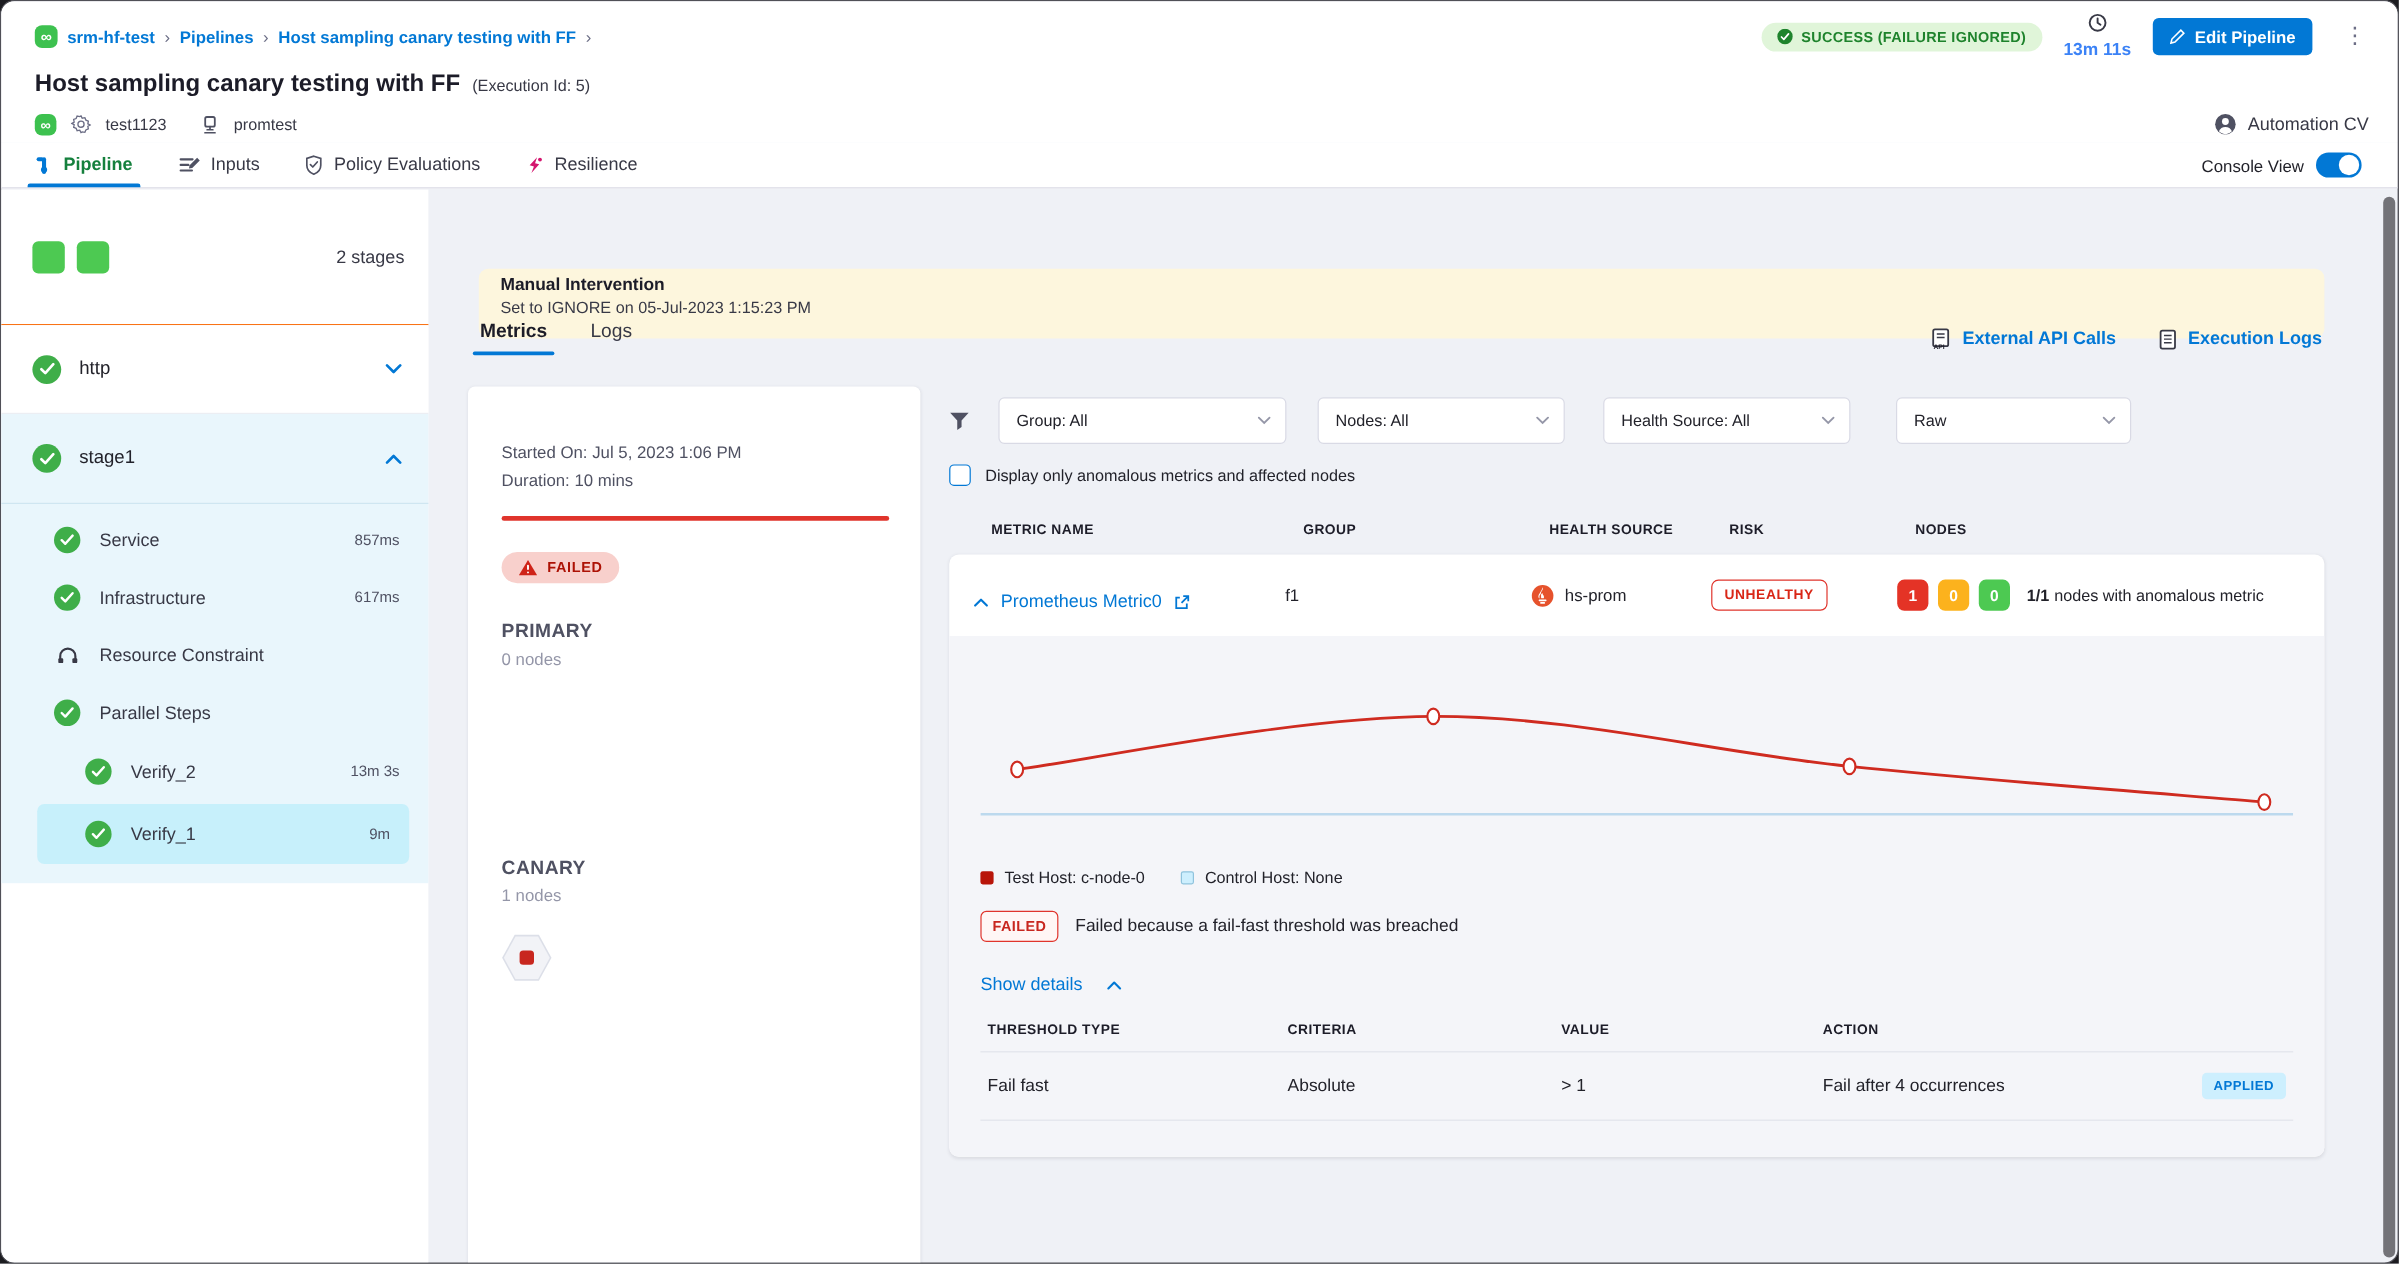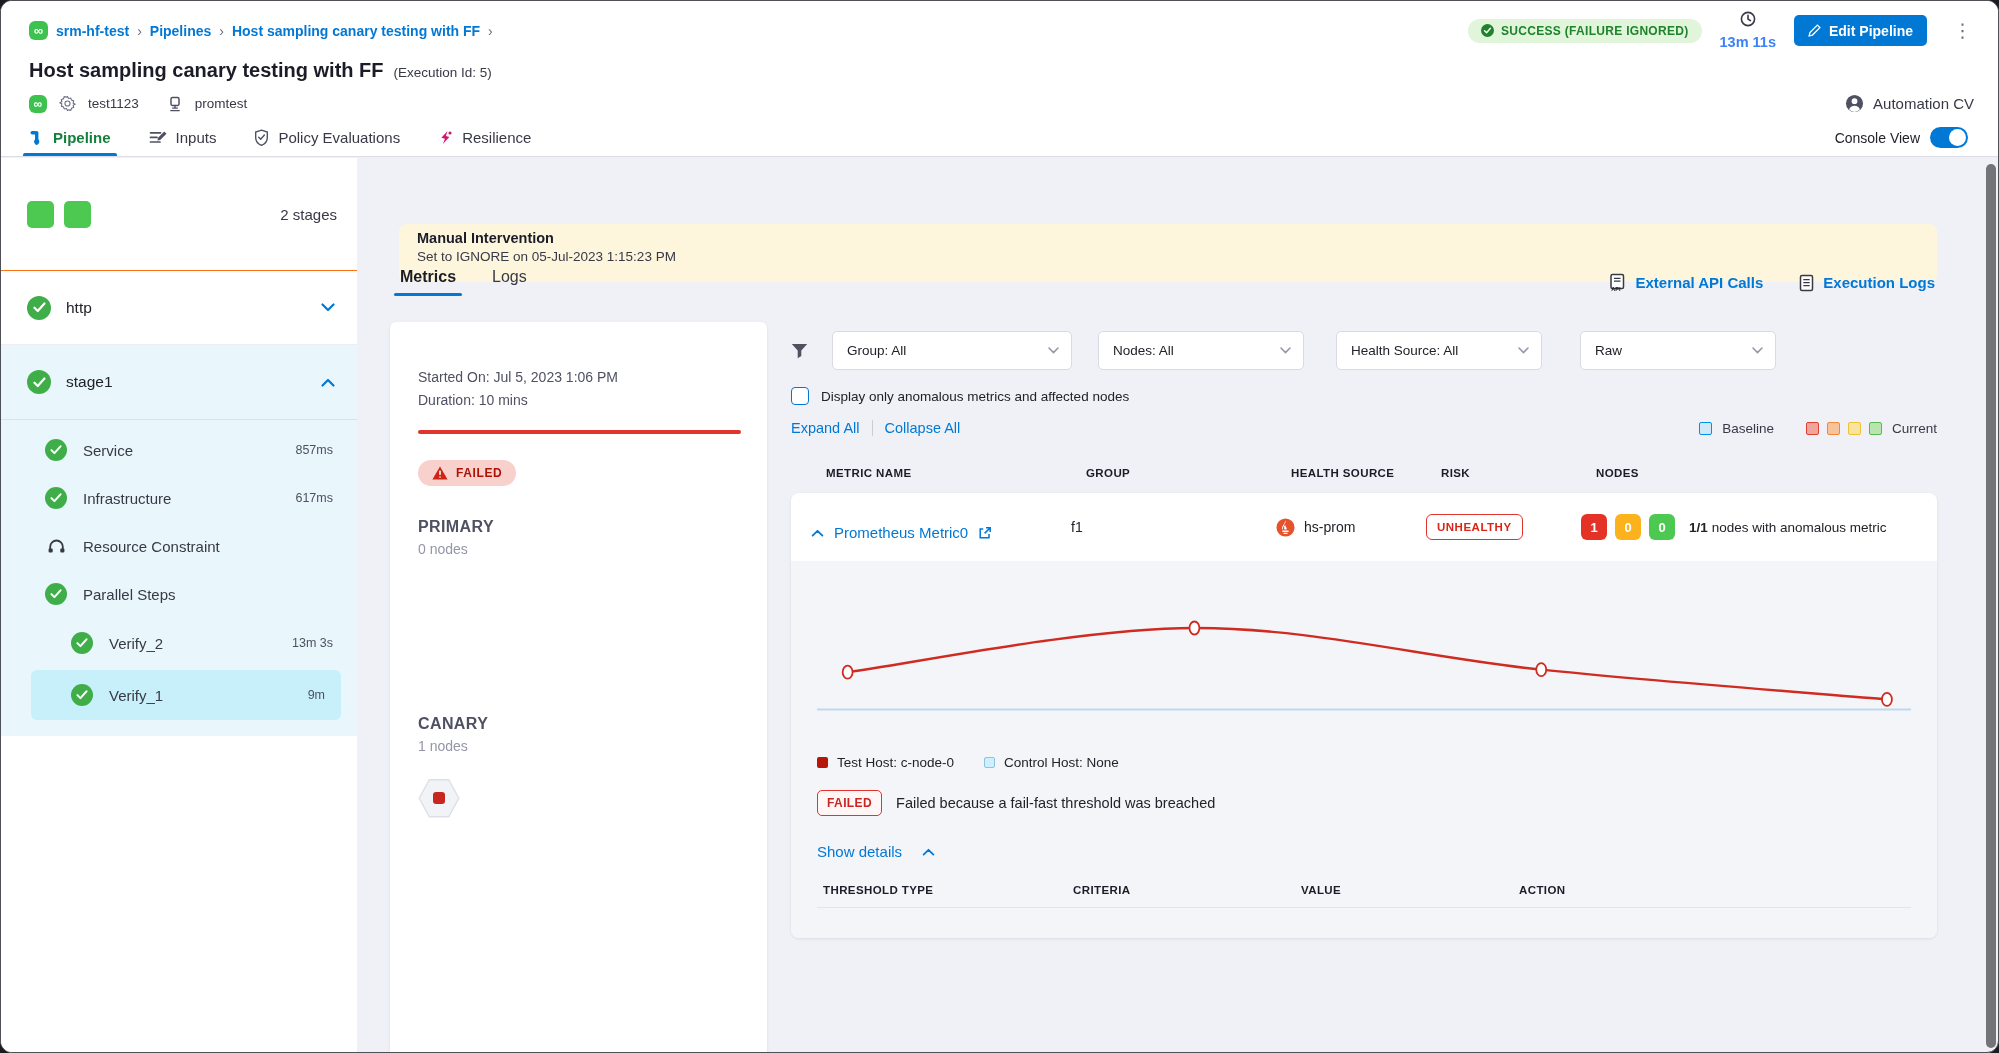--- a/index.html
+++ b/index.html
@@ -458,35 +458,20 @@
             </svg>
           </span>
       </div>
     </div>
 
     <div class="checkrow">
       <div class="checkbox"></div>
       <label>Display only anomalous metrics and affected nodes</label>
     </div>
 
-    <div class="expandrow">
-      <span class="linky">Expand All</span>
-      <span class="vbar"></span>
-      <span class="linky">Collapse All</span>
-      <div class="legend">
-        <span class="lsq base"></span>
-        <span>Baseline</span>
-        <span class="gap"></span>
-        <span class="lsq red"></span>
-        <span class="lsq org"></span>
-        <span class="lsq yel"></span>
-        <span class="lsq grn"></span>
-        <span>Current</span>
-      </div>
-    </div>
 
     <div class="mtable-head">
       <span>METRIC NAME</span>
       <span>GROUP</span>
       <span>HEALTH SOURCE</span>
       <span>RISK</span>
       <span>NODES</span>
     </div>
 
     <div class="metric-card">
@@ -560,19 +545,26 @@
           </span>
         </div>
         <div class="ttable">
           <div class="ttable-head">
             <span>THRESHOLD TYPE</span>
             <span>CRITERIA</span>
             <span>VALUE</span>
             <span>ACTION</span>
             <span></span>
           </div>
+          <div class="ttable-row">
+            <span>Fail fast</span>
+            <span>Absolute</span>
+            <span>&gt; 1</span>
+            <span>Fail after 4 occurrences</span>
+            <span class="applied-badge">APPLIED</span>
+          </div>
         </div>
       </div>
     </div>
   </div>
 
   <div class="scrollbar"></div>
 </div>
 
 </body></html>

